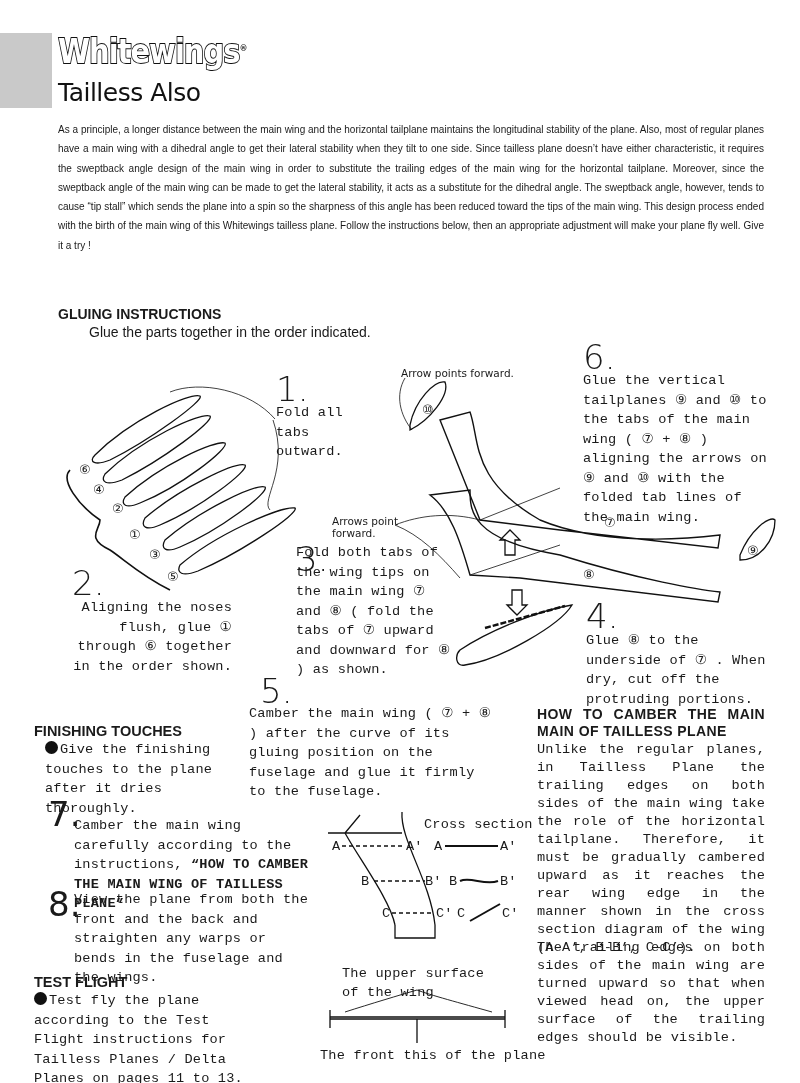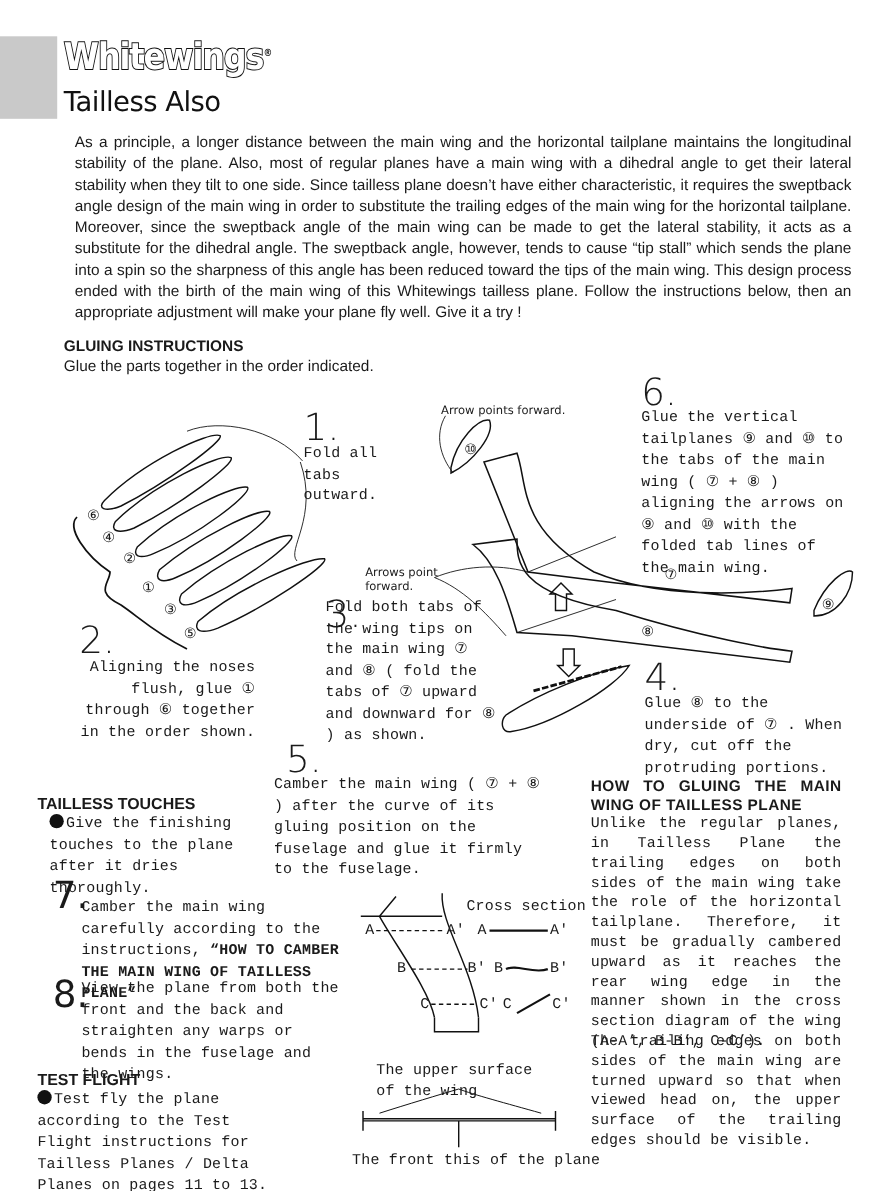--- a/index.html
+++ b/index.html
@@ -5,23 +5,23 @@
   html, body { margin: 0; padding: 0; background: #ffffff; }
   body { width: 800px; height: 1083px; position: relative; overflow: hidden;
          font-family: "Liberation Sans", "DejaVu Sans", sans-serif; color: #1a1a1a; }
   .abs { position: absolute; }
   .gray-tab { left: 0; top: 33px; width: 52px; height: 75px; background: #c9c9c9; }
   .brand { left: 58px; top: 32px; font-family: "DejaVu Sans", sans-serif; font-weight: bold;
            font-size: 29px; letter-spacing: -1px; color: #fff;
            -webkit-text-stroke: 1.6px #111; paint-order: stroke fill; transform: scaleY(1.15); transform-origin: left top; }
   .brand sup { font-size: 8px; -webkit-text-stroke: 0; color:#111; }
   .subtitle { left: 58px; top: 78px; font-size: 25px; font-family: "DejaVu Sans", sans-serif; color: #111; letter-spacing: -0.5px; }
-  .intro { left: 68px; top: 120px; width: 706px; font-size: 14px; line-height: 19.3px; text-align: justify; }
+  .intro { left: 58px; top: 120px; width: 706px; font-size: 10px; line-height: 19.3px; text-align: justify; }
   .h-section { font-weight: bold; font-size: 14px; }
-  .p { font-size: 14px; line-height: 19px; }
+  .p { font-size: 14px; line-height: 19px; margin-left: 31px; }
   .step-num { font-family: "DejaVu Sans", sans-serif; font-size: 34px; line-height: 30px; font-weight: 300; }
   .step-text { font-family: Liberation Mono, monospace; font-size: 13.6px; line-height: 19.5px; letter-spacing: 0.2px; }
   .small-label { font-size: 10.5px; font-family: "DejaVu Sans", sans-serif; }
   .justify { text-align: justify; }
   svg { position: absolute; left: 0; top: 0; }
   .bullet { display:inline-block; width: 13px; height: 13px; border-radius: 50%; background:#111; vertical-align: -1px; margin-right: 2px; }
   .num7 { font-size: 34px; line-height: 28px; font-family: "DejaVu Sans", sans-serif; }
 </style>
 </head>
 <body>
@@ -107,21 +107,21 @@
 
 <div class="abs step-num" style="left:586px; top:601px;">4.</div>
 <div class="abs step-text" style="left:586px; top:631px; width:180px;">Glue ⑧ to the underside of ⑦ . When dry, cut off the protruding portions.</div>
 
 <div class="abs step-num" style="left:260px; top:676px;">5.</div>
 <div class="abs step-text" style="left:249px; top:704px; width:250px;">Camber the main wing ( ⑦ + ⑧ ) after the curve of its gluing position on the fuselage and glue it firmly to the fuselage.</div>
 
 <div class="abs step-num" style="left:583px; top:342px;">6.</div>
 <div class="abs step-text" style="left:583px; top:371px; width:185px;">Glue the vertical tailplanes ⑨ and ⑩ to the tabs of the main wing ( ⑦ + ⑧ ) aligning the arrows on ⑨ and ⑩ with the folded tab lines of the main wing.</div>
 
-<div class="abs h-section" style="left:34px; top:723px; font-size:14.5px;">TAILLESS TOUCHES</div>
+<div class="abs h-section" style="left:34px; top:723px; font-size:14.5px;">FINISHING TOUCHES</div>
 <div class="abs step-text" style="left:45px; top:740px; width:205px; padding-left:0;">
   <span class="bullet"></span><span style="display:inline;">Give the finishing touches to the plane after it dries thoroughly.</span>
 </div>
 
 <div class="abs num7" style="left:48px; top:800px;">7.</div>
 <div class="abs step-text" style="left:74px; top:816px; width:240px;">
   <span>Camber the main wing carefully according to the instructions, </span><b>“HOW TO CAMBER THE MAIN WING OF TAILLESS PLANE”</b>
 </div>
 
 <div class="abs num7" style="left:48px; top:890px;">8.</div>
@@ -142,15 +142,15 @@
 <div class="abs step-text" style="left:449px; top:872px;">B</div>
 <div class="abs step-text" style="left:500px; top:872px;">B'</div>
 <div class="abs step-text" style="left:382px; top:904px;">C</div>
 <div class="abs step-text" style="left:436px; top:904px;">C'</div>
 <div class="abs step-text" style="left:457px; top:904px;">C</div>
 <div class="abs step-text" style="left:502px; top:904px;">C'</div>
 
 <div class="abs step-text" style="left:342px; top:964px; width:160px; line-height:19px;">The upper surface of the wing</div>
 <div class="abs step-text" style="left:320px; top:1046px;">The front this of the plane</div>
 
-<div class="abs h-section justify" style="left:537px; top:706px; width:228px; font-size:14px; line-height:17px; letter-spacing:0.4px;">HOW TO GLUING THE MAIN WING OF TAILLESS PLANE</div>
+<div class="abs h-section justify" style="left:537px; top:706px; width:228px; font-size:14px; line-height:17px; letter-spacing:0.4px;">HOW TO CAMBER THE MAIN MAIN OF TAILLESS PLANE</div>
 <div class="abs step-text justify" style="left:537px; top:741px; width:228px; line-height:18px;">Unlike the regular planes, in Tailless Plane the trailing edges on both sides of the main wing take the role of the horizontal tailplane. Therefore, it must be gradually cambered upward as it reaches the rear wing edge in the manner shown in the cross section diagram of the wing (A-A’, B-B’, C-C’).</div>
 <div class="abs step-text justify" style="left:537px; top:939px; width:228px; line-height:18px;">The trailing edges on both sides of the main wing are turned upward so that when viewed head on, the upper surface of the trailing edges should be visible.</div>
 
 </body></html>

